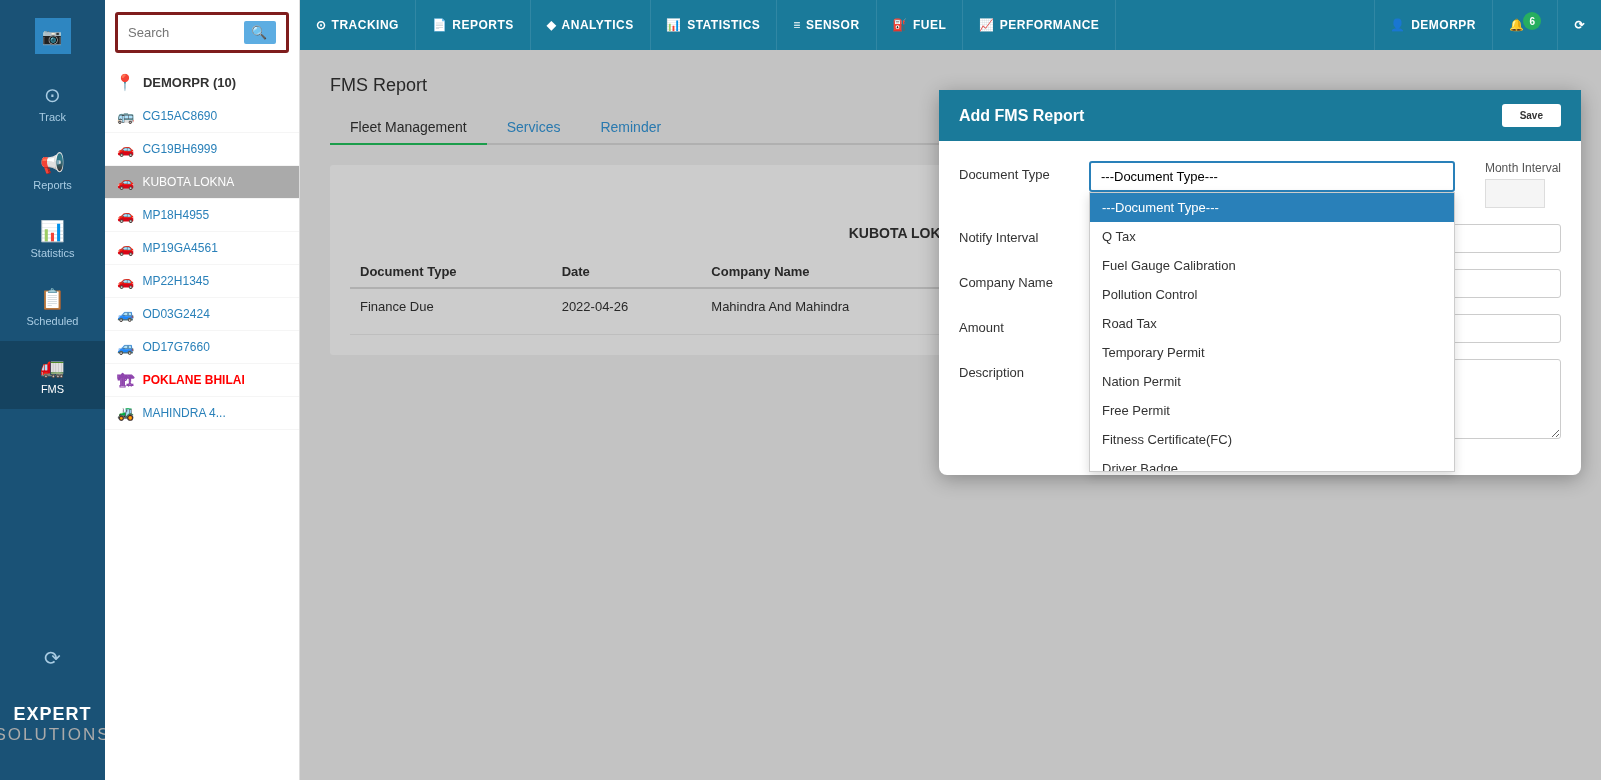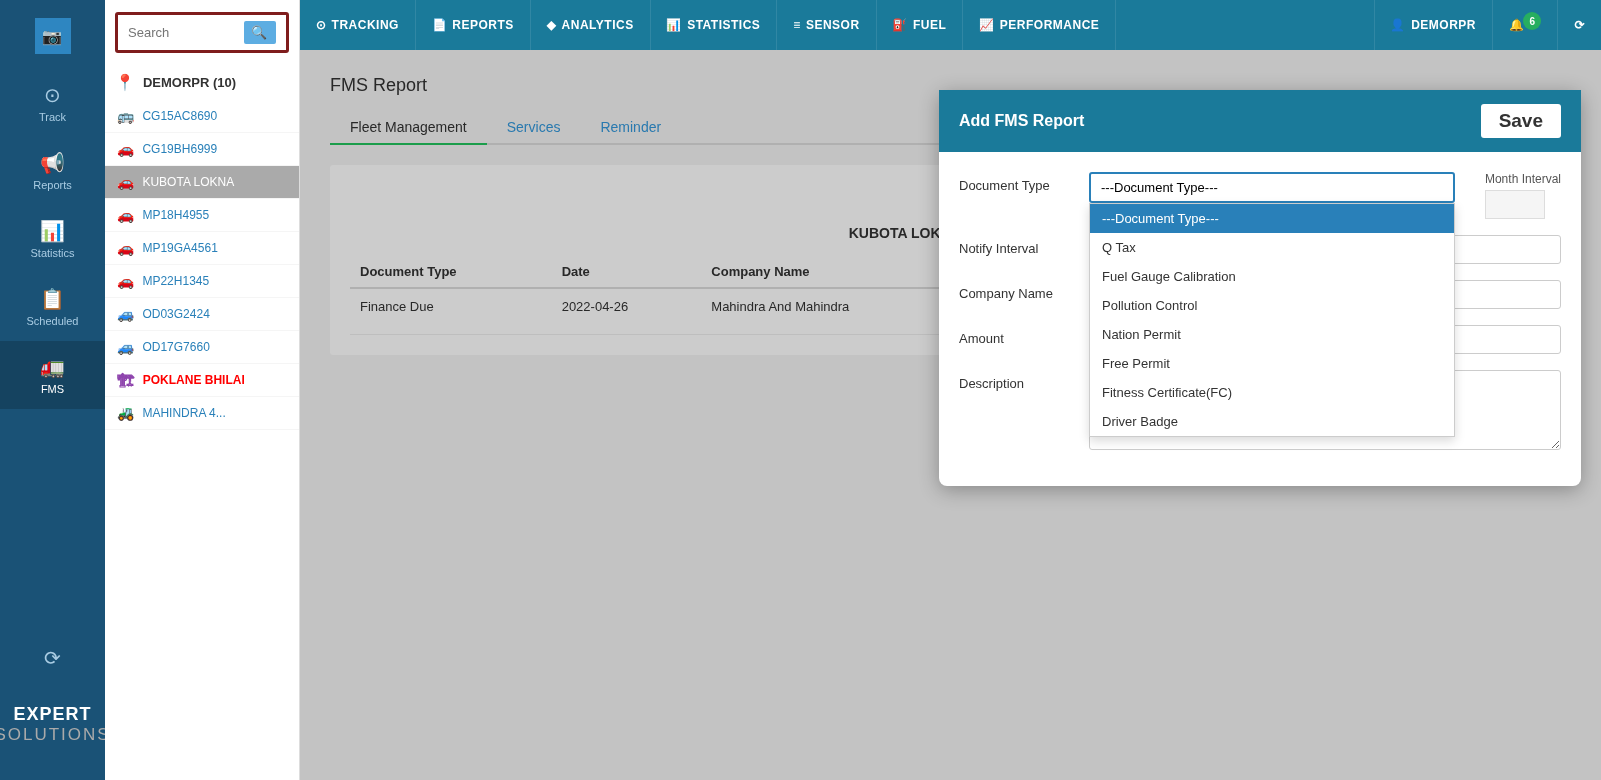--- a/index.html
+++ b/index.html
@@ -285,21 +285,21 @@
       font-size: 16px;
       font-weight: bold;
     }
     .modal-save-btn {
       background: white;
       color: #333;
       border: none;
       padding: 6px 18px;
       cursor: pointer;
       border-radius: 3px;
-      font-size: 19px;
+      font-size: 10px;
       font-weight: bold;
     }
     .modal-body {
       padding: 20px;
     }
     .form-row {
       display: flex;
       gap: 20px;
       margin-bottom: 16px;
       align-items: flex-start;
@@ -572,20 +572,22 @@
                 <option>Permit Renewal</option>
                 <option>Insurance</option>
                 <option>Explosive License</option>
               </select>
               
               <div class="dropdown-open">
                 <div class="dropdown-item selected-item">---Document Type---</div>
                 <div class="dropdown-item">Q Tax</div>
                 <div class="dropdown-item">Fuel Gauge Calibration</div>
                 <div class="dropdown-item">Pollution Control</div>
+                <div class="dropdown-item">Road Tax</div>
+                <div class="dropdown-item">Temporary Permit</div>
                 <div class="dropdown-item">Nation Permit</div>
                 <div class="dropdown-item">Free Permit</div>
                 <div class="dropdown-item">Fitness Certificate(FC)</div>
                 <div class="dropdown-item">Driver Badge</div>
 
               </div>
             </div>
             <div style="display:flex;flex-direction:column;gap:4px;padding-left:10px;">
               <span class="month-label">Month Interval</span>
               <input class="month-input" type="text" style="">

